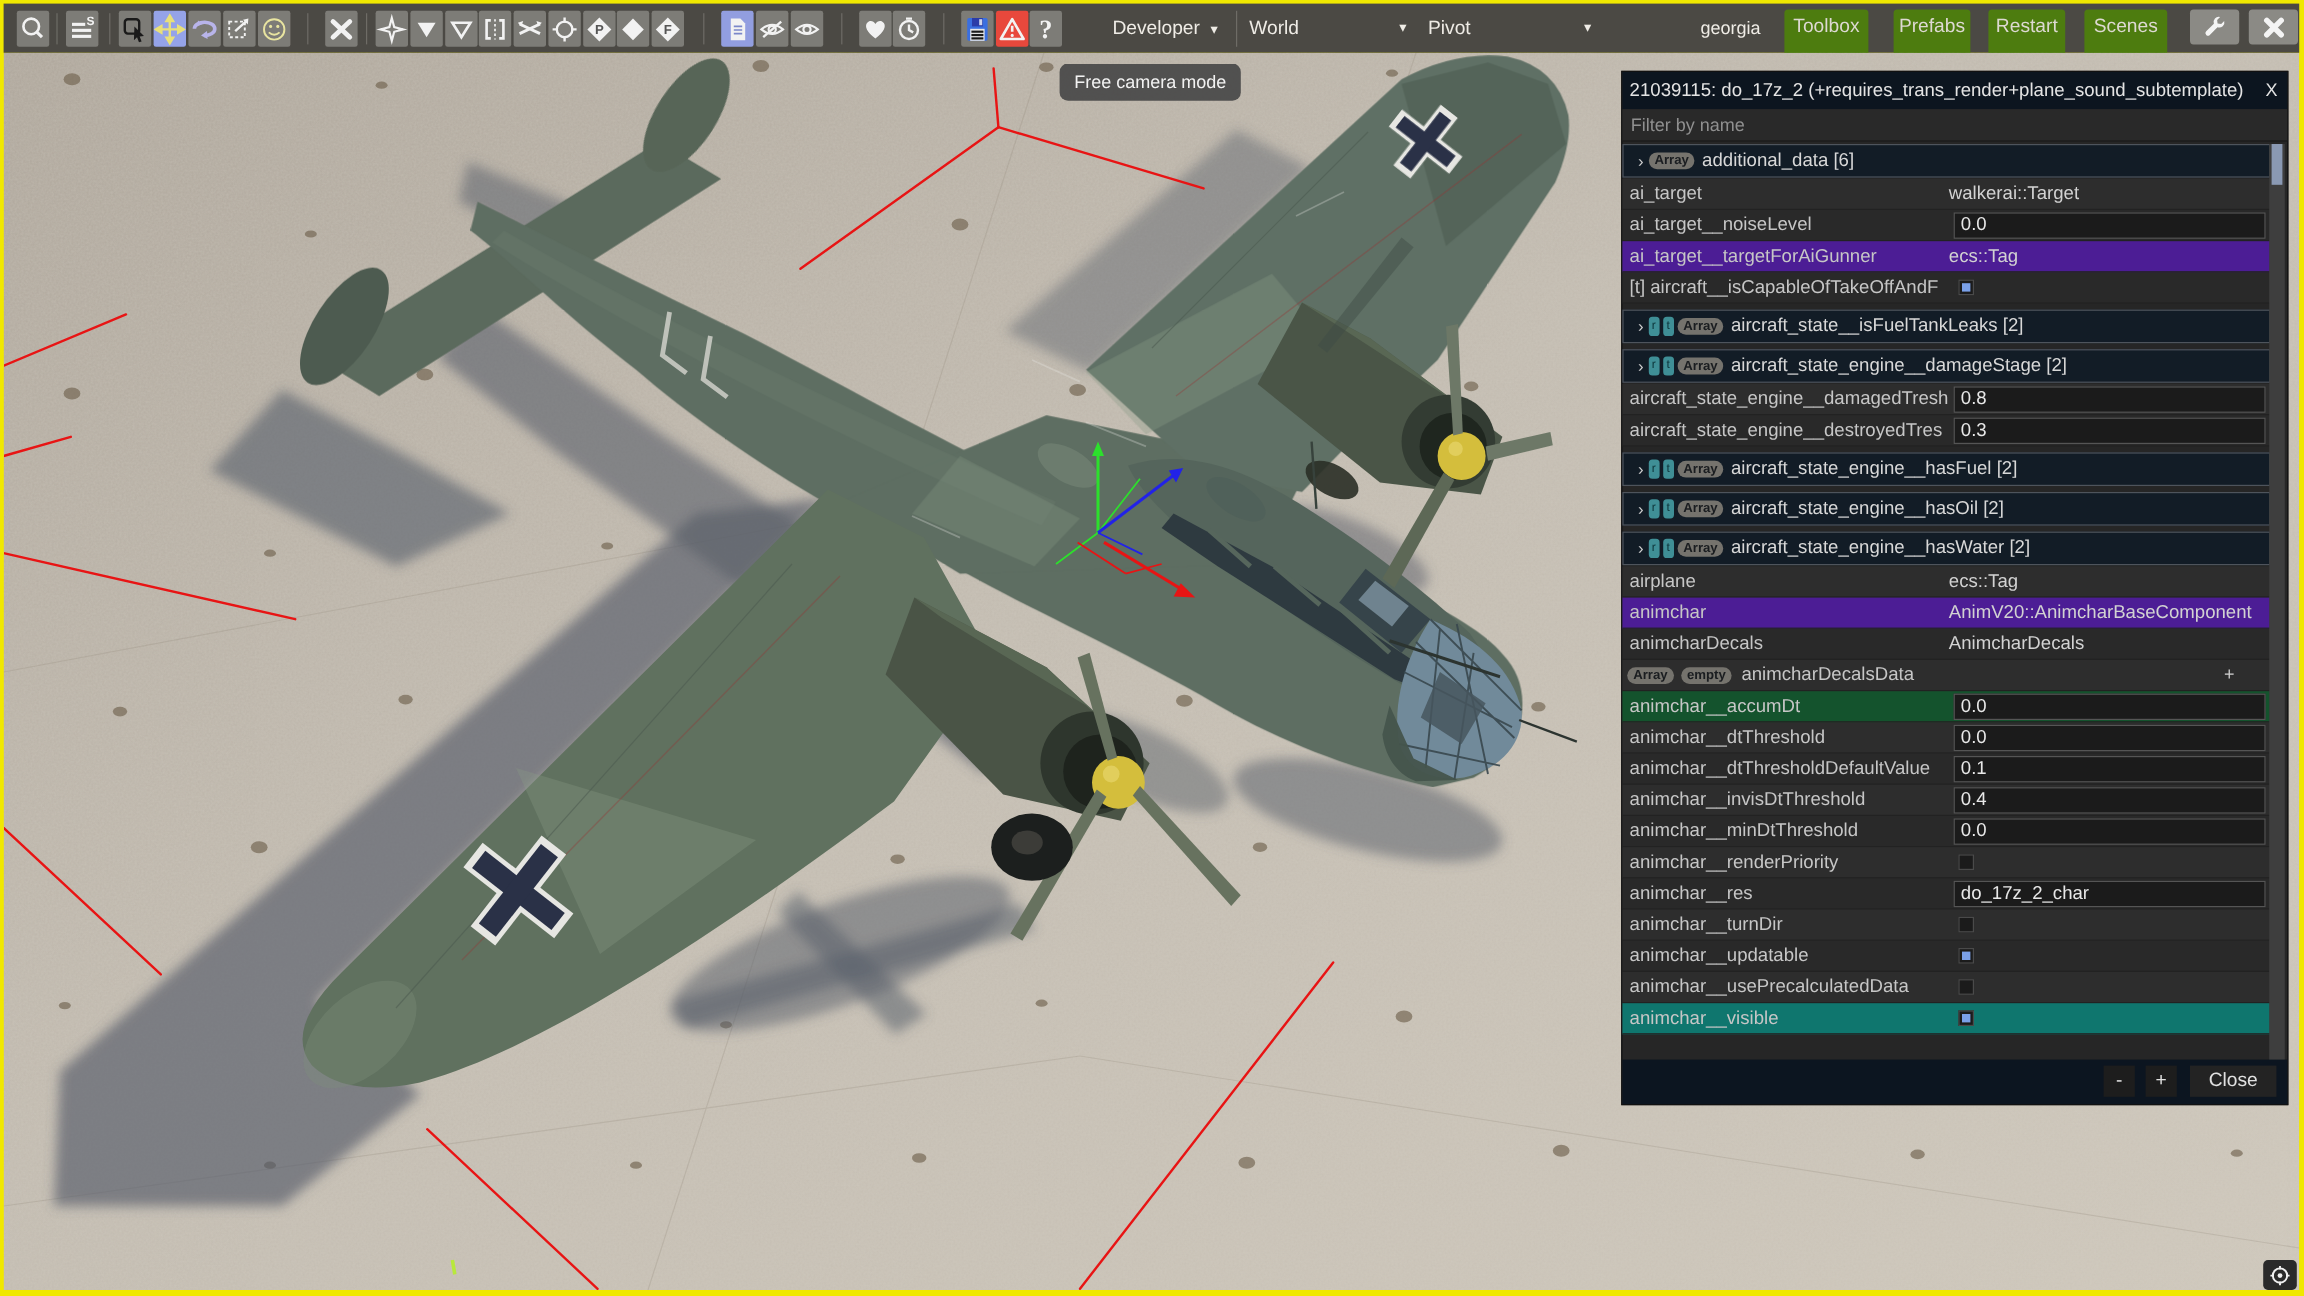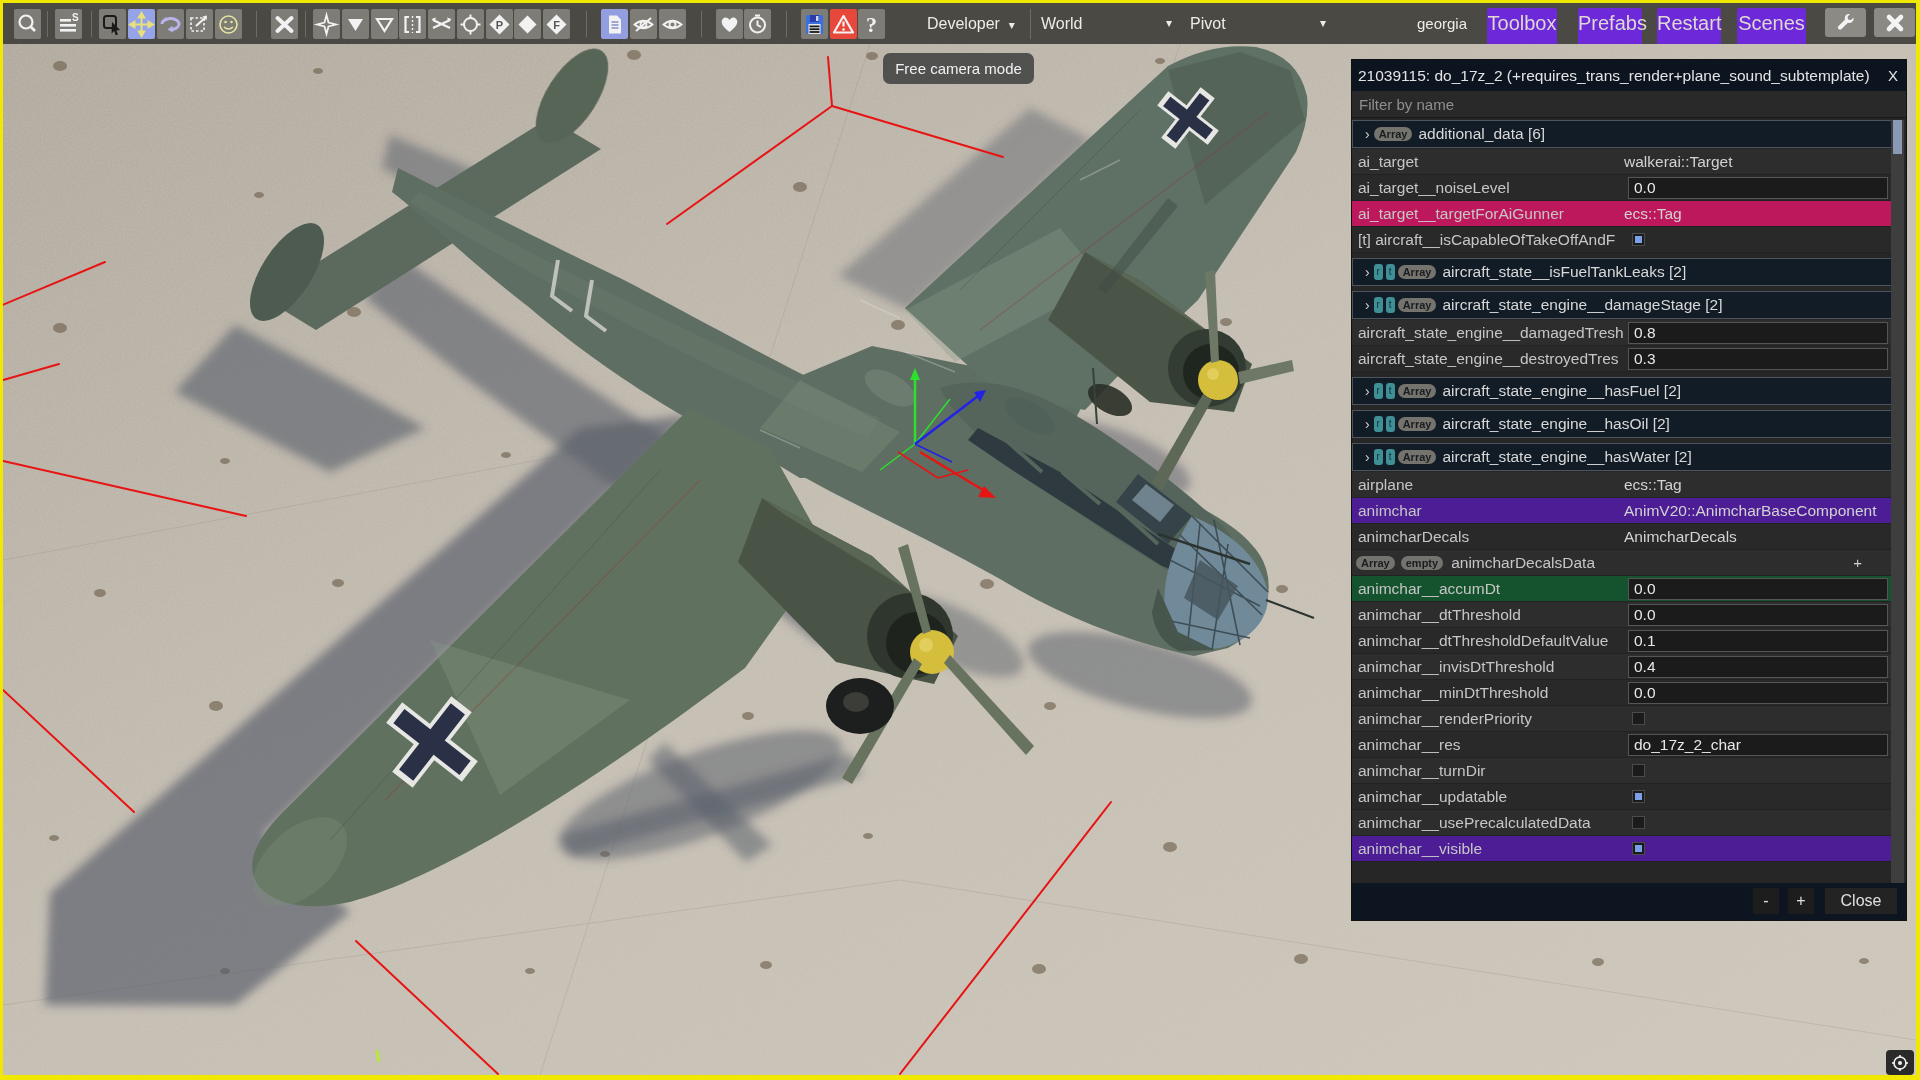--- a/index.html
+++ b/index.html
@@ -5,21 +5,21 @@
 html,body { width:1920px; height:1080px; overflow:hidden; background:#f0e800; font-family:"Liberation Sans", sans-serif; }
 #frame { position:absolute; left:0; top:0; width:1920px; height:1080px; background:#f0e800; }
 #toolbar { position:absolute; left:3px; top:3px; width:1913px; height:41px; background:#4b4944; }
 .tbtn { position:absolute; top:6px; width:27px; height:30px; border-radius:2px; display:flex; align-items:center; justify-content:center; }
 .tbtn2 { position:absolute; top:5px; width:41px; height:29px; border-radius:3px; background:#8b8a85; display:flex; align-items:center; justify-content:center; }
 .tsep { position:absolute; top:8px; width:1px; height:26px; background:#6e6c66; }
 .tsep2 { position:absolute; top:6px; width:1px; height:30px; background:#6e6c66; }
 .ttext { position:absolute; top:0; height:41px; line-height:41px; color:#efece6; font-size:16px; }
 .tcar { font-size:12px; color:#efece6; }
 .tcar2 { position:absolute; top:0; height:41px; line-height:41px; font-size:12px; color:#efece6; }
-.tdark { position:absolute; top:5px; height:42px; background:#6d28d9; border-radius:3px; color:#ddd9d2; font-size:20px; text-align:center; line-height:30px; }
+.tdark { position:absolute; top:5px; height:42px; background:#4d7c0f; border-radius:3px; color:#ddd9d2; font-size:16px; text-align:center; line-height:30px; }
 #scene { position:absolute; left:3px; top:44px; }
 #tooltip { position:absolute; left:883px; top:53px; width:151px; height:31px; background:rgba(72,72,72,0.92); border-radius:7px; color:#f2f2f2; font-size:15px; text-align:center; line-height:31px; }
 #panel { position:absolute; left:1351px; top:59px; width:556px; height:862px; background:#262626; border:1px solid #111; }
 #ptitle { position:absolute; left:0; top:0; width:554px; height:31px; background:#0c151f; color:#e4e4e4; font-size:15.5px; line-height:31px; padding-left:6px; white-space:nowrap; overflow:hidden; }
 #pclose { position:absolute; right:8px; top:0; color:#e4e4e4; font-size:15px; }
 #pfilter { position:absolute; left:0; top:31px; width:554px; height:27px; background:#292929; border-bottom:1px solid #1a1a1a; color:#8f8f8f; font-size:15px; line-height:27px; padding-left:7px; }
 #prows { position:absolute; left:0; top:60px; width:540px; }
 .hrow { height:28px; background:#121c26; border:1px solid #4e545c; display:flex; align-items:center; color:#d8d8d8; font-size:15.5px; margin-bottom:1px; }
 .harr { color:#cfcfcf; font-size:14px; margin:0 4px 0 12px; }
 .mi { width:9px; height:16px; background:#3f8f96; border-radius:3px; color:#0c3338; font-size:10px; line-height:16px; text-align:center; margin-right:3px; }
@@ -467,21 +467,21 @@
           <span class="htxt">additional_data [6]</span>
         </div>
 <div class="prow" style="background:#2d2d2d">
           <span class="pname">ai_target</span>
           <span class="pval">walkerai::Target</span>
         </div>
 <div class="prow" style="background:#292929">
           <span class="pname">ai_target__noiseLevel</span>
           <span class="pinput">0.0</span>
         </div>
-<div class="prow" style="background:#be185d">
+<div class="prow" style="background:#4c1d95">
           <span class="pname">ai_target__targetForAiGunner</span>
           <span class="pval">ecs::Tag</span>
         </div>
 <div class="prow" style="background:#292929">
           <span class="pname">[t] aircraft__isCapableOfTakeOffAndF</span>
           <span class="cb on"></span>
         </div>
 <div class="hrow" style="margin-top:5px;">
           <span class="harr">›</span>
           <span class="mi">r</span>
@@ -576,21 +576,21 @@
           <span class="cb"></span>
         </div>
 <div class="prow" style="background:#292929">
           <span class="pname">animchar__updatable</span>
           <span class="cb on"></span>
         </div>
 <div class="prow" style="background:#2d2d2d">
           <span class="pname">animchar__usePrecalculatedData</span>
           <span class="cb"></span>
         </div>
-<div class="prow" style="background:#4c1d95">
+<div class="prow" style="background:#0f766e">
           <span class="pname">animchar__visible</span>
           <span class="cb on"></span>
         </div>
       </div>
 <div id="pscroll">
         <div id="pthumb"></div>
       </div>
 <div id="pfoot">
 <div class="fbtn" style="right:127px;width:26px;line-height:26px;">-</div>
 <div class="fbtn" style="right:92px;width:26px;line-height:26px;">+</div>

